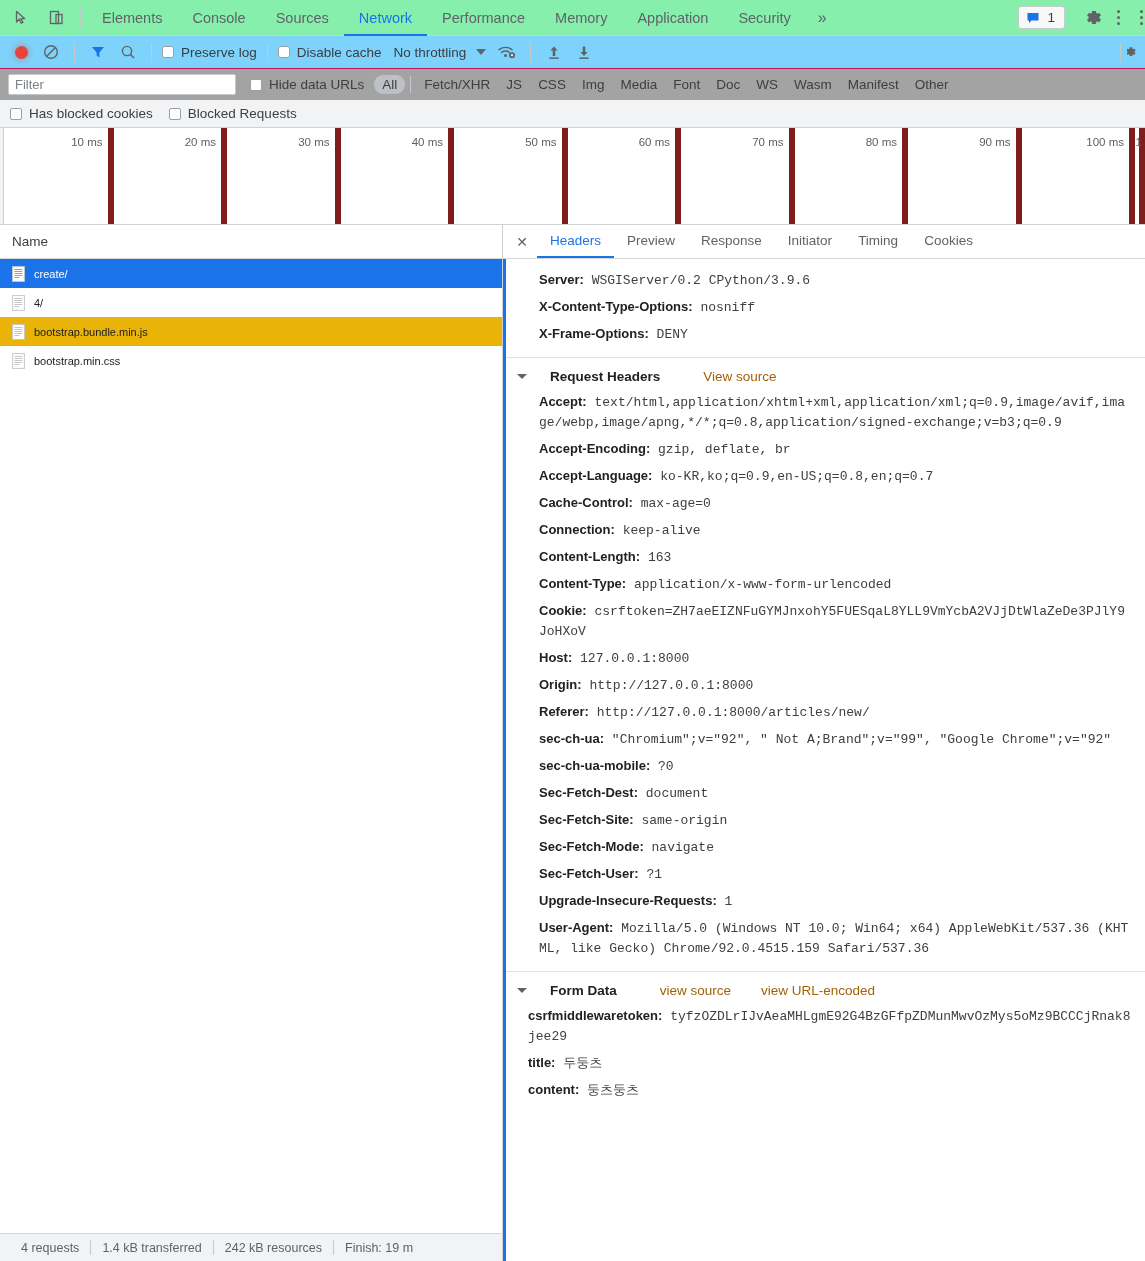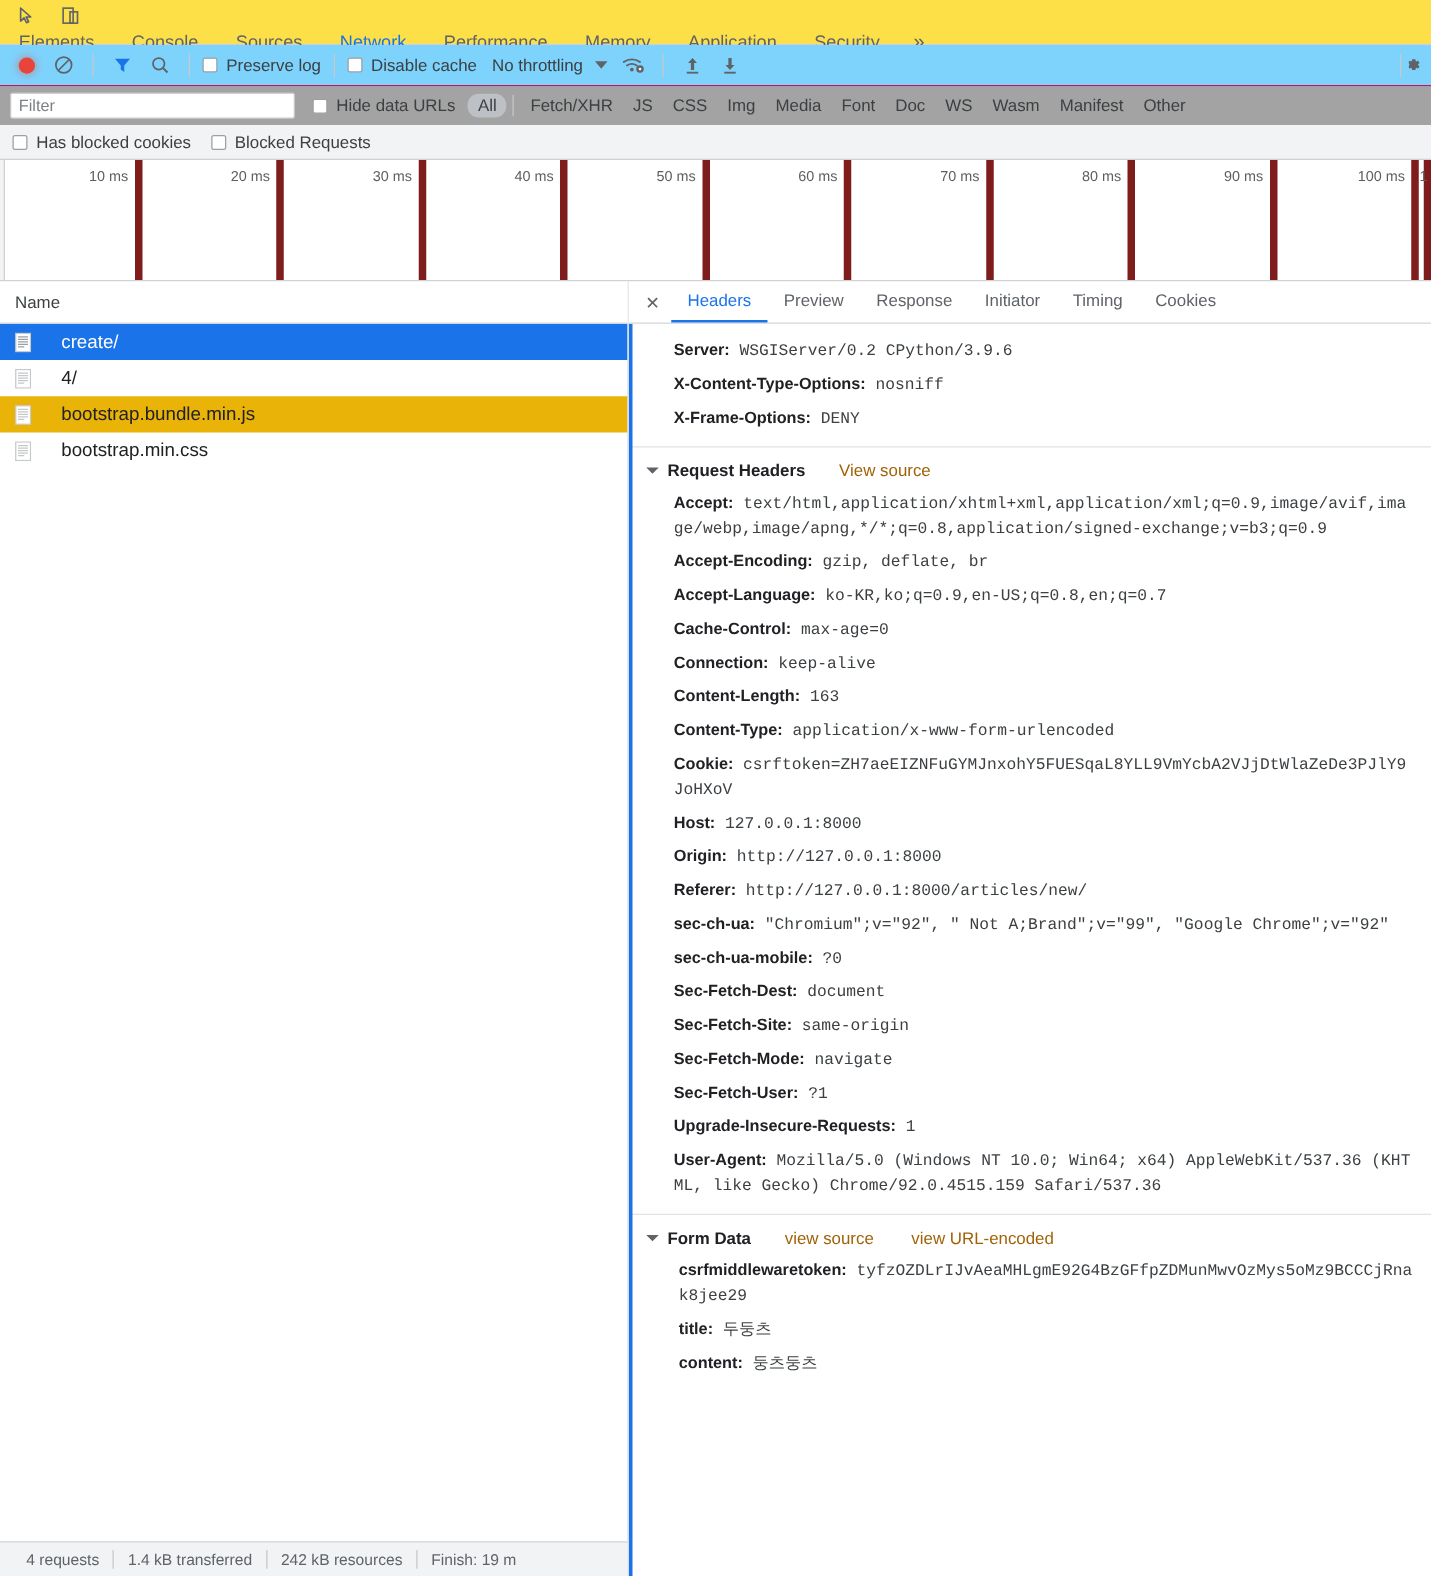--- a/index.html
+++ b/index.html
@@ -10,25 +10,24 @@
     font-family: "Liberation Sans", sans-serif;
     font-size: 12px;
     color: #202124;
     overflow: hidden;
   }
   .app { width: 1145px; height: 1261px; display: flex; flex-direction: column; position: relative; }
 
   
   .tabbar {
     height: 36px; min-height: 36px;
-    background: #fde047;
+    background: #86efac;
     border-bottom: 1px solid #cfd1d3;
     display: flex; align-items: stretch;
     position: relative;
-    flex-direction: column;
   }
   .tb-icon-group { display: flex; align-items: center; padding: 0 6px 0 10px; gap: 10px; }
   .tb-icon { width: 24px; height: 24px; display: flex; align-items: center; justify-content: center; cursor: pointer; }
   .tb-sep { width: 1px; height: 20px; background: #c6c8ca; align-self: center; margin: 0 6px; }
   .tabs { display: flex; align-items: stretch; }
   .tab {
     display: flex; align-items: center; padding: 0 15px;
     font-size: 14.5px; color: #5f6368; cursor: pointer;
     border-bottom: 2px solid transparent; position: relative; top: 1px;
     white-space: nowrap;
@@ -108,22 +107,22 @@
   .split { flex: 1 1 auto; display: flex; min-height: 0; }
   .reqlist { width: 503px; min-width: 503px; display: flex; flex-direction: column; background: #fff;
              border-right: 1px solid #cfd1d3; }
   .reqhead {
     height: 34px; min-height: 34px; display: flex; align-items: center;
     padding: 0 12px; font-size: 13.5px; color: #3c4043;
     background: #fff; border-bottom: 1px solid #d4d6d8;
   }
   .rows { flex: 1 1 auto; overflow: hidden; }
   .row {
-    height: 29px; display: flex; align-items: center; gap: 24px; padding: 0 12px;
-    font-size: 15px; color: #202124; cursor: pointer;
+    height: 29px; display: flex; align-items: center; gap: 9px; padding: 0 12px;
+    font-size: 11px; color: #202124; cursor: pointer;
   }
   .row.alt { background: #eab308; }
   .row.selected { background: #1a73e8; color: #fff; }
   .doc-ic { width: 13px; height: 16px; flex: 0 0 auto; }
 
   .statusbar {
     height: 28px; min-height: 28px; border-top: 1px solid #d4d6d8;
     background: #f1f3f4; display: flex; align-items: center; padding: 0 10px;
     font-size: 12.5px; color: #5f6368; gap: 0; overflow: hidden; white-space: nowrap;
   }
@@ -143,36 +142,36 @@
   .dtab {
     display: flex; align-items: center; padding: 0 13px; font-size: 13.5px; color: #5f6368;
     border-bottom: 2px solid transparent; cursor: pointer; white-space: nowrap;
   }
   .dtab.active { color: #1a73e8; border-bottom-color: #1a73e8; }
 
   .dbody { flex: 1 1 auto; overflow: hidden; position: relative; }
   .section { border-bottom: 1px solid #e0e2e4; padding: 6px 0 9px 0; }
   .section:last-child { border-bottom: none; }
   .sec-title {
-    display: flex; align-items: center; gap: 7px; padding: 5px 0 5px 14px;
+    display: flex; align-items: center; gap: 23px; padding: 5px 0 5px 14px;
     font-size: 13.5px; font-weight: bold; color: #202124;
   }
   .tri { width: 0; height: 0; border-left: 5px solid #5f6368; border-top: 4px solid transparent; border-bottom: 4px solid transparent; }
   .tri.open { border-left: 5px solid transparent; border-right: 5px solid transparent; border-top: 5px solid #5f6368; border-bottom: none; }
   .sec-links { display: flex; gap: 30px; margin-left: 20px; font-weight: normal; }
   .sec-link { font-size: 13.5px; color: #a16207; cursor: pointer; font-weight: normal; }
 
   .hrow {
     padding: 3px 14px 3px 36px;
     font-family: "Liberation Mono", monospace;
     font-size: 13px; line-height: 20px; color: #3c4043;
     word-break: break-all; white-space: pre-wrap;
   }
   .hrow .k { font-family: "Liberation Sans", sans-serif; font-weight: bold; color: #202124; font-size: 13px; }
-  .formrow { padding-left: 40px; }
+  .formrow { padding-left: 25px; }
   .formrow .k { font-family: "Liberation Sans", sans-serif; font-weight: bold; color: #202124; }
 
   .scroll-edge { position: absolute; left: 0; top: 0; bottom: 0; width: 3px; background: #1a73e8; }
 </style>
 </head>
 <body>
 
 <div class="app">
 
   <div class="tabbar">

